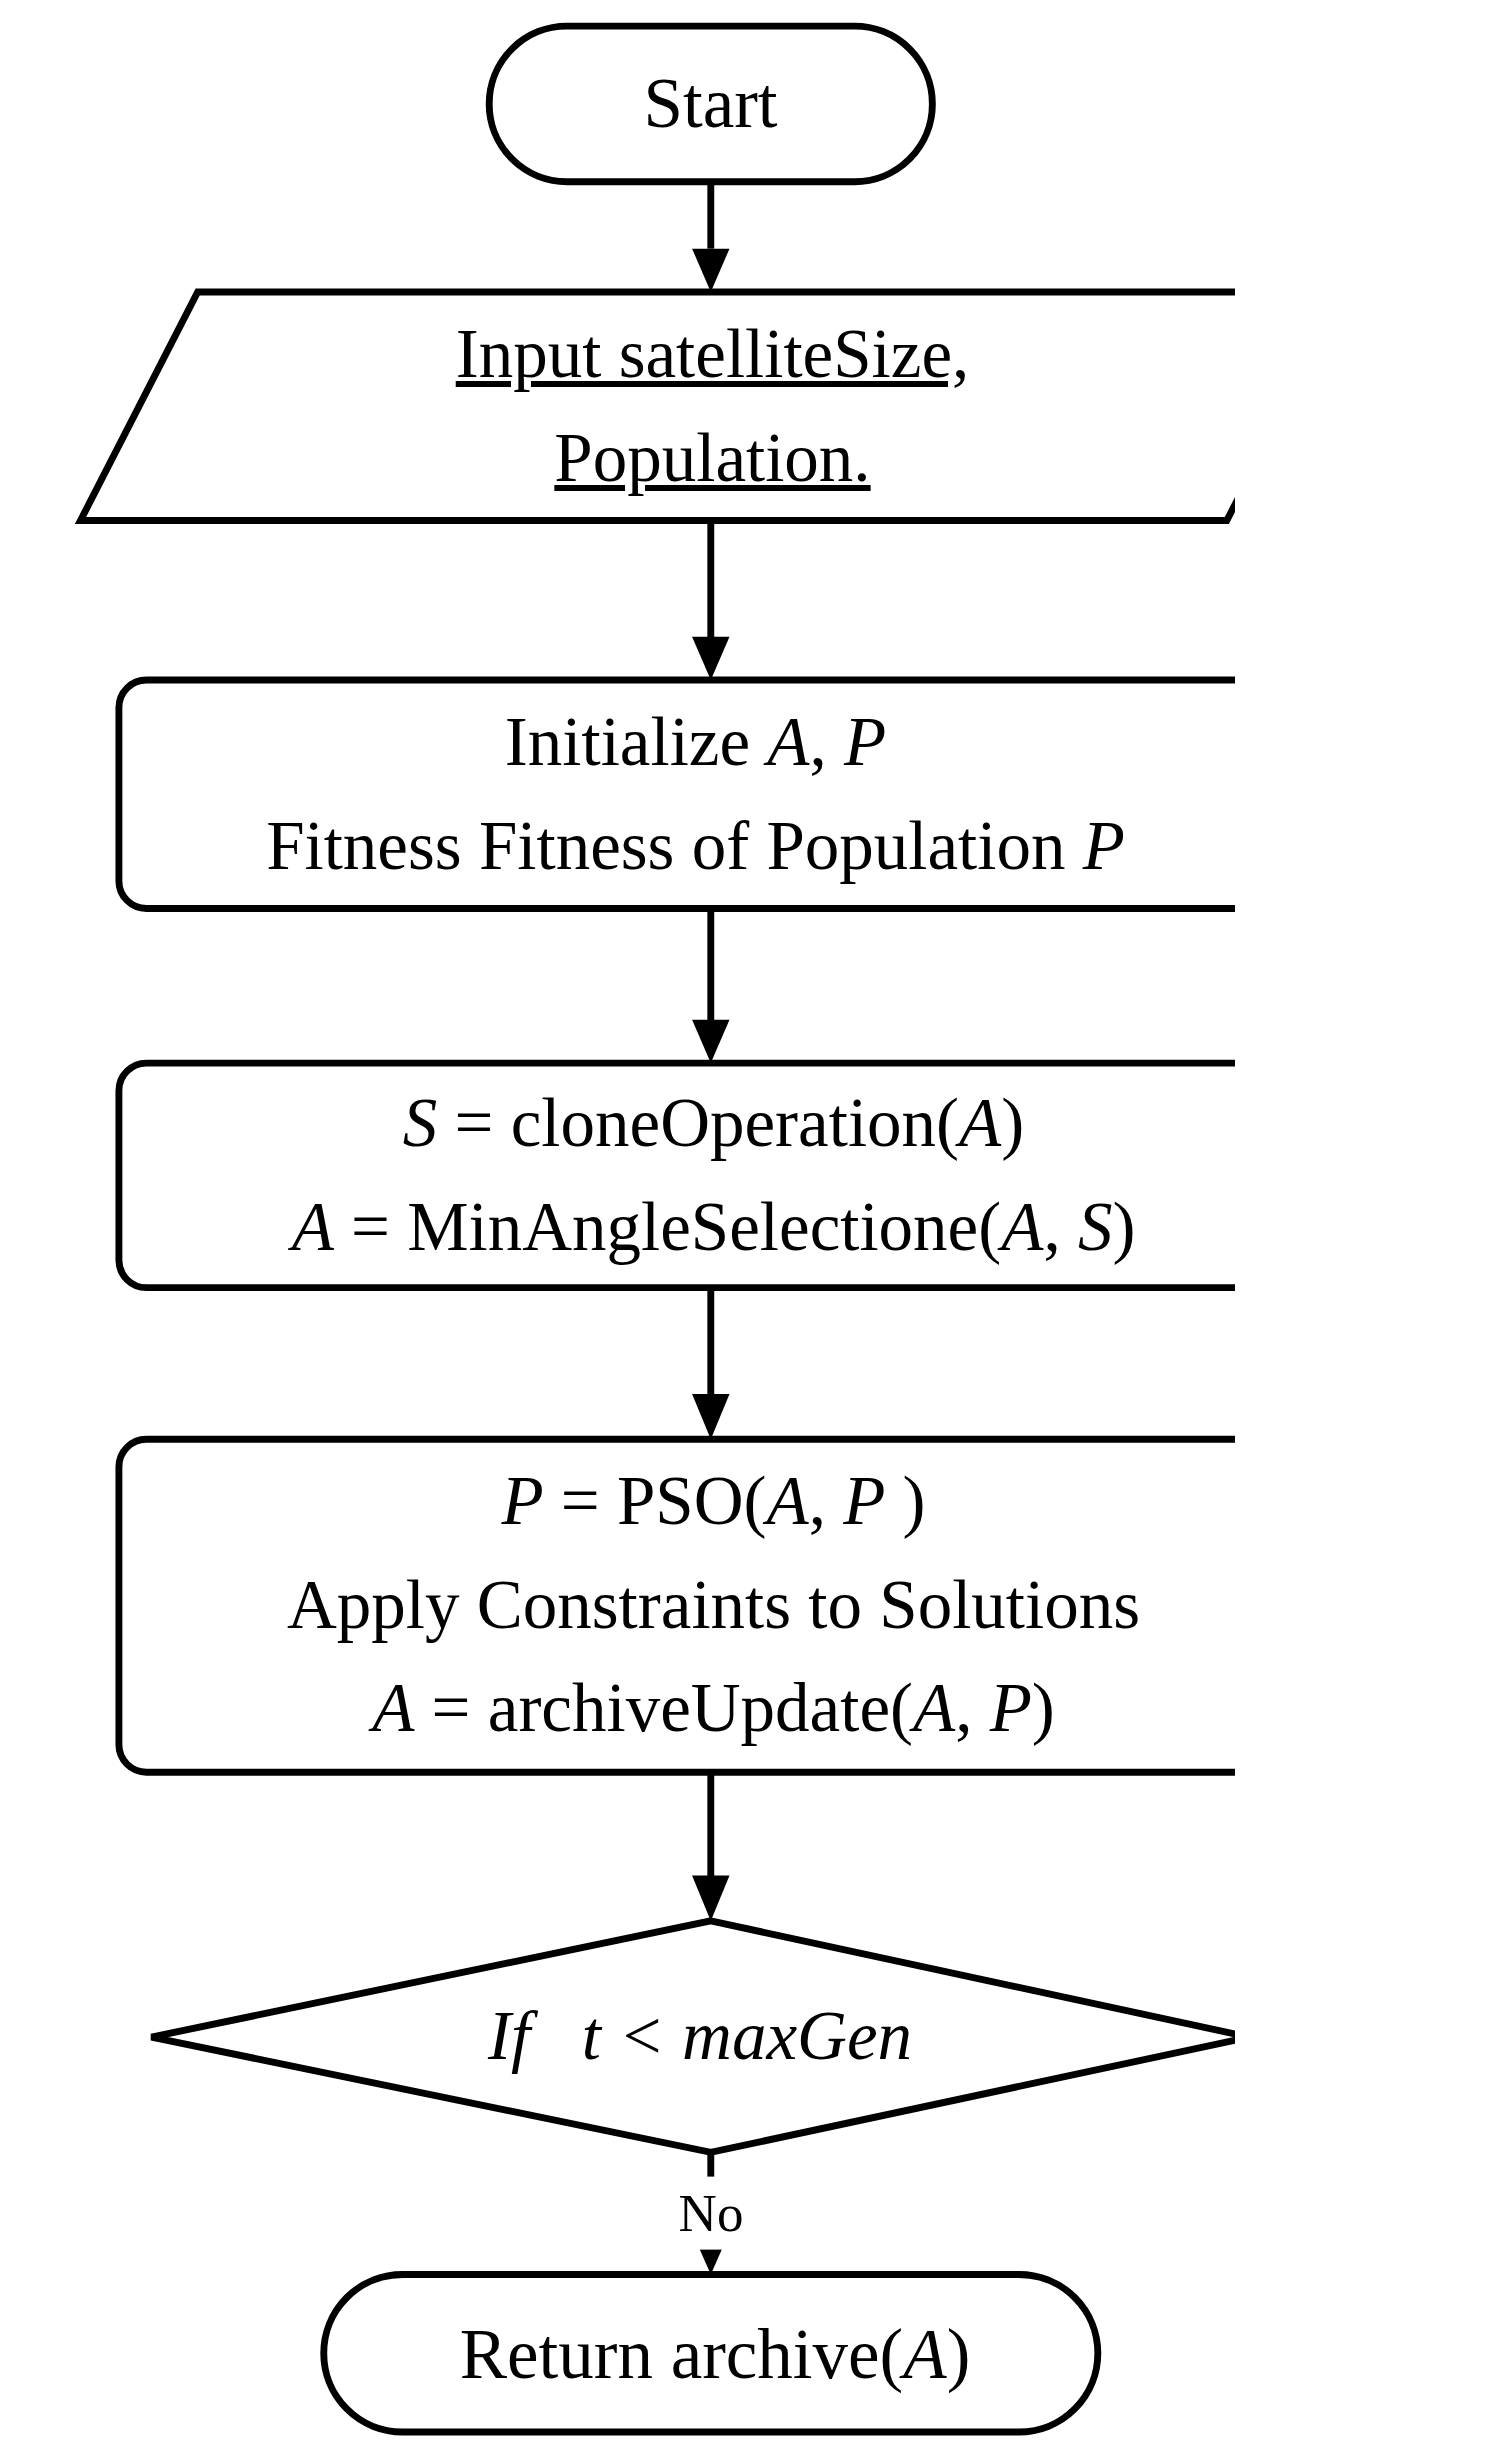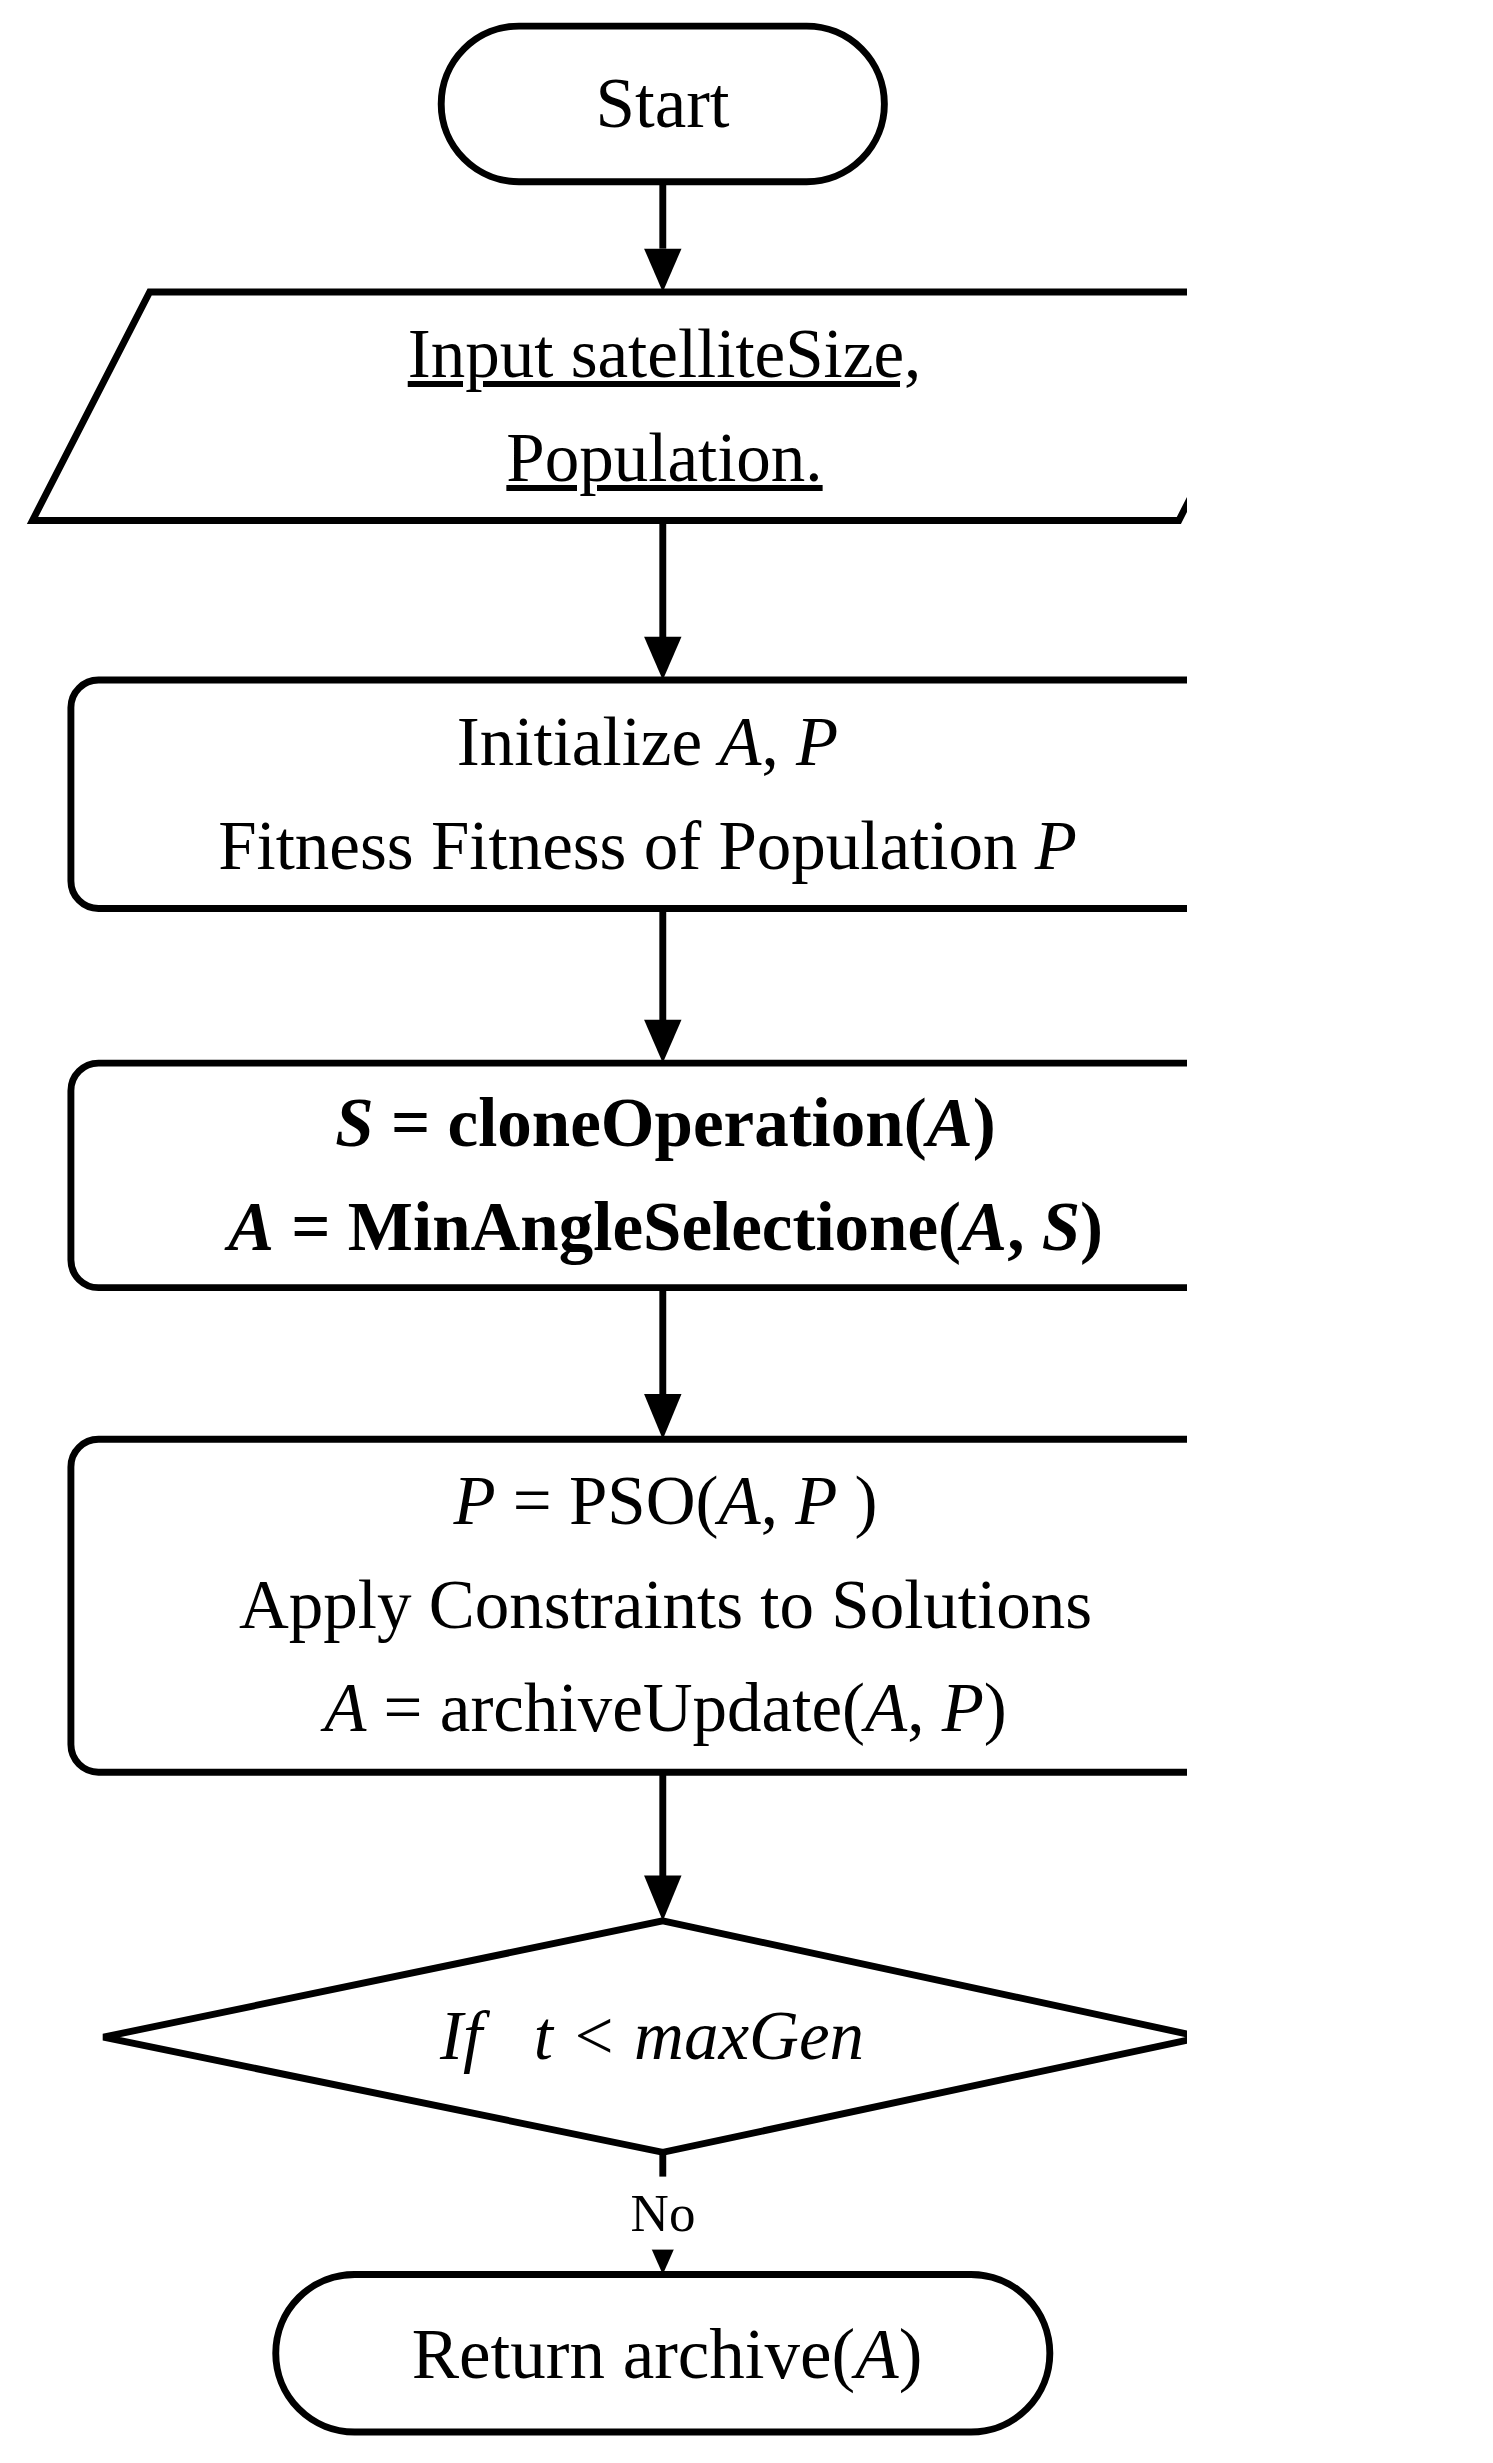--- a/index.html
+++ b/index.html
@@ -1,20 +1,21 @@
 <!DOCTYPE html>
 <html style="--stroke: #000000; --bg: #ffffff;"><head>
 <meta charset="utf-8">
 <style>
   :root { --stroke:#000000; --bg:#ffffff; }
   html,body { margin:0; padding:0; background:var(--bg); }
   .canvas {
     position:relative; width:1187px; height:2464px; background:var(--bg);
     font-family:"Liberation Serif","DejaVu Serif",serif; color:var(--stroke);
     overflow:hidden;
+    margin-left:48px;
   }
   .canvas svg { position:absolute; left:0; top:0; }
   .shape { fill:var(--bg); stroke:var(--stroke); stroke-width:7; }
   .conn  { fill:none; stroke:var(--stroke); stroke-width:7; }
   .head  { fill:var(--stroke); stroke:none; }
   .label {
     position:absolute; display:flex; flex-direction:column;
     align-items:center; justify-content:center; text-align:center;
     font-size:69px; line-height:1.5; white-space:pre;
   }
@@ -63,21 +64,21 @@
     <polygon class="shape" points="673,1950 1220,2068 673,2185 105,2068"></polygon>
     <rect class="shape" x="280" y="2309" width="786" height="160" rx="80" ry="80"></rect>
   </svg>
 
   <div class="label terminator-label" style="left:441px; top:25.6px; width:443px; height:156px;"><div class="tline"><span>Start</span></div></div>
 
   <div class="label" style="left:32.5px; top:292px; width:1264px; height:229px;text-decoration:underline;"><div class="tline"><span>Input satelliteSize,</span></div><div class="tline"><span>Population.</span></div></div>
 
   <div class="label" style="left:55px; top:680px; width:1185px; height:229px;"><div class="tline"><span>Initialize </span><span class="it">A</span><span>, </span><span class="it">P</span></div><div class="tline"><span>Fitness Fitness of Population </span><span class="it">P</span></div></div>
 
-  <div class="label" style="left:71px; top:1063px; width:1189px; height:225px;font-weight:bold;"><div class="tline"><span class="it">S</span><span> = cloneOperation(</span><span class="it">A</span><span>)</span></div><div class="tline"><span class="it">A</span><span> = MinAngleSelectione(</span><span class="it">A</span><span>, </span><span class="it">S</span><span>)</span></div></div>
+  <div class="label" style="left:71px; top:1063px; width:1189px; height:225px;"><div class="tline"><span class="it">S</span><span> = cloneOperation(</span><span class="it">A</span><span>)</span></div><div class="tline"><span class="it">A</span><span> = MinAngleSelectione(</span><span class="it">A</span><span>, </span><span class="it">S</span><span>)</span></div></div>
 
   <div class="label" style="left:71px; top:1439px; width:1189px; height:333px;"><div class="tline"><span class="it">P</span><span> = PSO(</span><span class="it">A</span><span>, </span><span class="it">P</span><span> )</span></div><div class="tline"><span>Apply Constraints to Solutions</span></div><div class="tline"><span class="it">A</span><span> = archiveUpdate(</span><span class="it">A</span><span>, </span><span class="it">P</span><span>)</span></div></div>
 
   <div class="label" style="left:103px; top:1921px; width:1098px; height:231px;font-style:italic;"><div class="tline"><span>If   t &lt; maxGen</span></div></div>
 
   <div class="label terminator-label" style="left:280px; top:2275px; width:774px; height:158px;"><div class="tline"><span>Return archive(</span><span class="it">A</span><span>)</span></div></div>
 
   <div class="edge-label" style="left:1391px; top:1627px;">Yes</div>
 
   <div class="edge-label" style="left:663px; top:2213px;text-align:center;">No</div>

